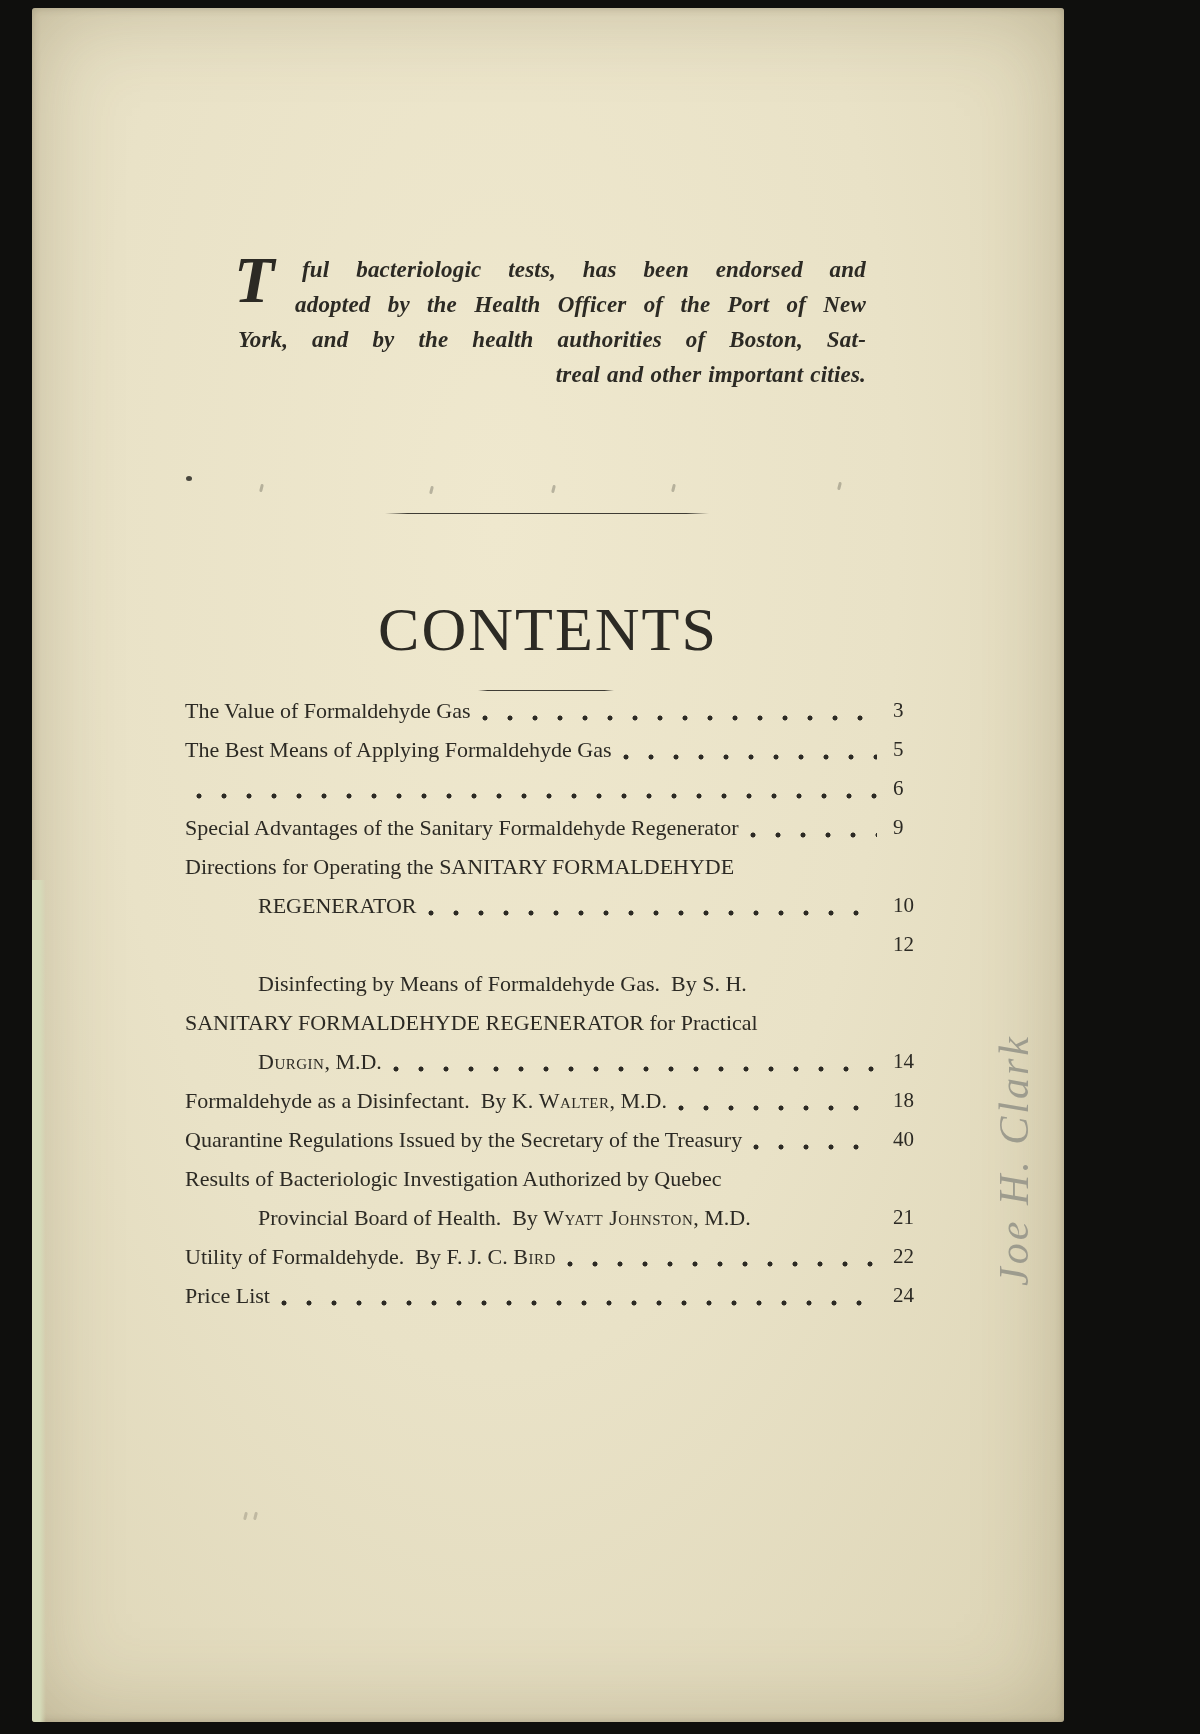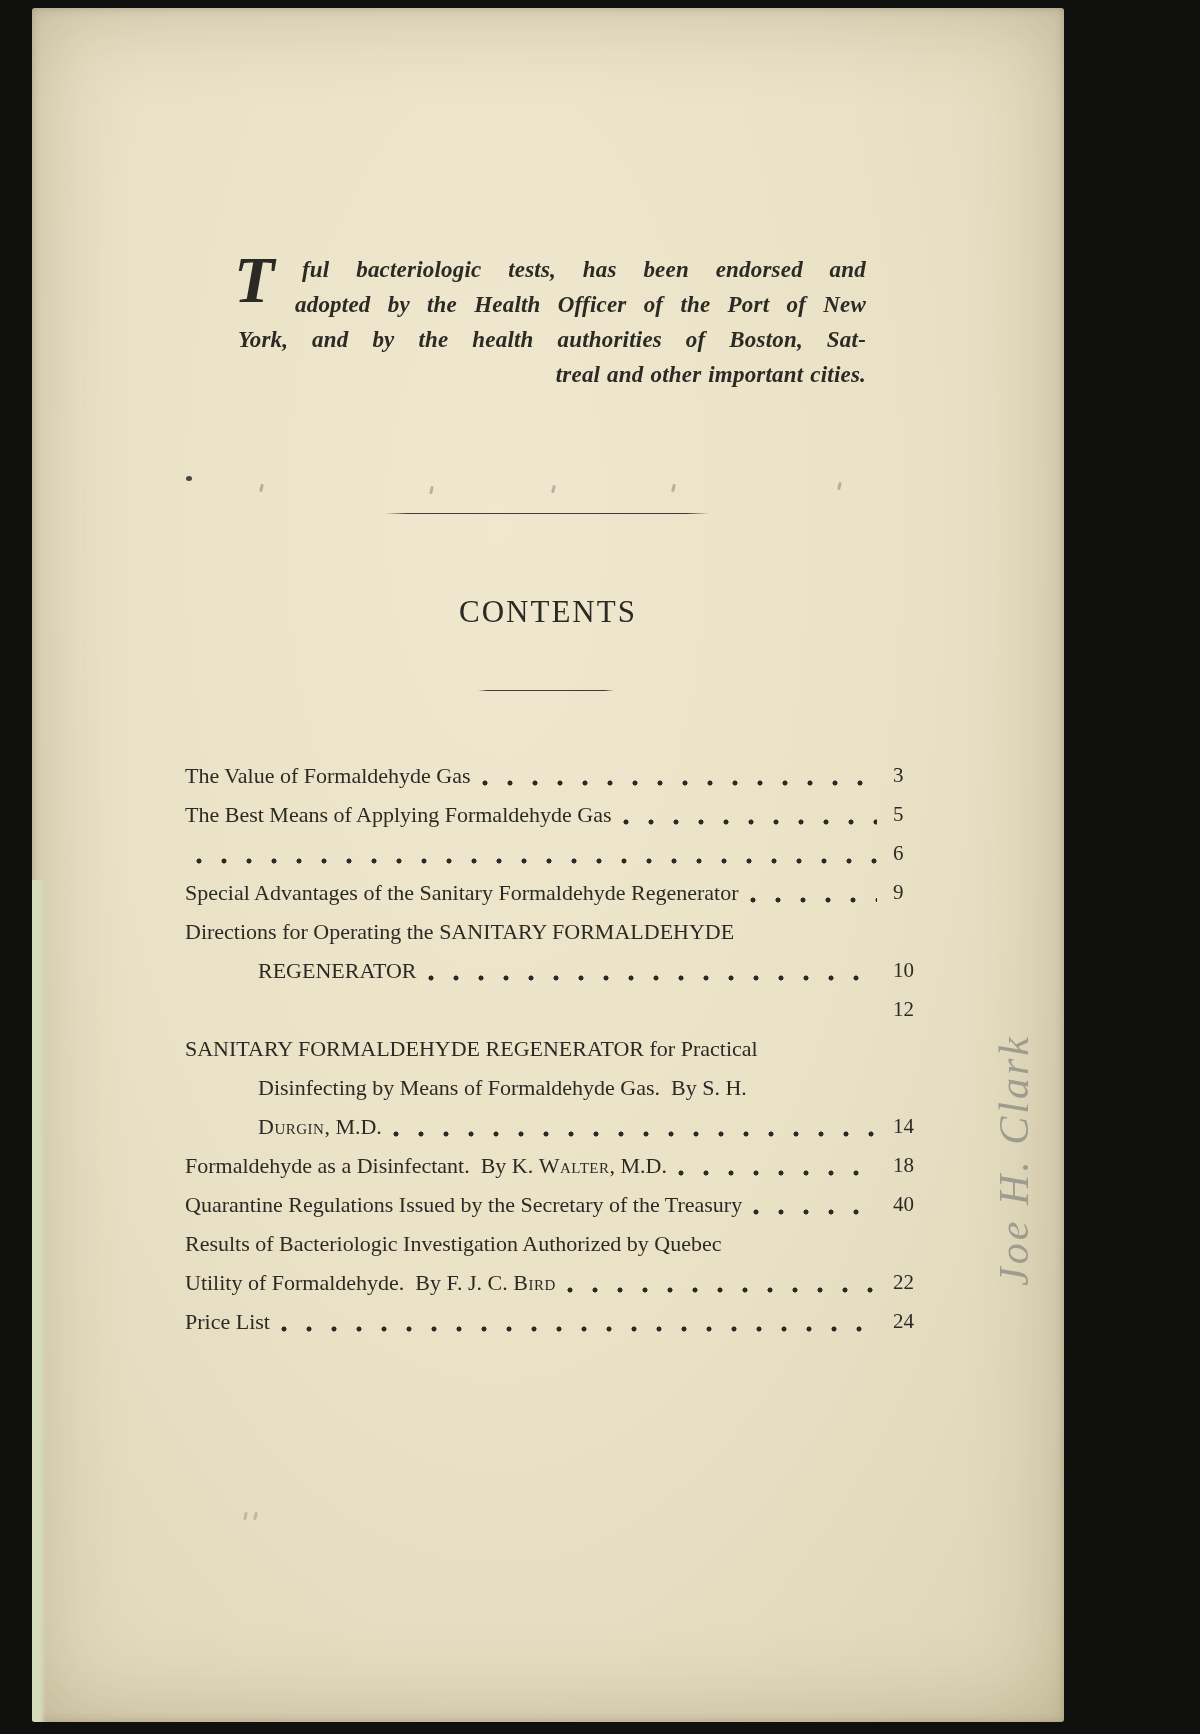--- a/index.html
+++ b/index.html
@@ -62,29 +62,29 @@
   }
   .rule-top   { left: 353px; top: 505px; width: 324px; }
   .rule-small { left: 446px; top: 682px; width: 136px; }
 
   
   .contents-title {
     position: absolute;
     left: 0; top: 586px;
     width: 100%;
     text-align: center;
-    font-size: 31px;
+    font-size: 62px;
     font-weight: normal;
     letter-spacing: 2px;
   }
 
   
   .toc {
     position: absolute;
-    left: 153px; top: 748px;
+    left: 153px; top: 683px;
     width: 750px;
     font-size: 22px;
   }
   .toc-row { display: flex; height: 39px; line-height: 39px; white-space: pre; }
   .toc-row.indent { padding-left: 73px; }
   .toc-text { flex: 0 0 auto; }
   .leader {
     flex: 1 1 auto;
     margin: 0 16px 0 10px;
     background-image: radial-gradient(circle at 4px 27px, var(--ink, #2c2a24) 2.1px, rgba(0,0,0,0) 2.9px);
@@ -159,26 +159,27 @@
   <div class="rule rule-small"></div>
 
   <div class="toc">
       <div class="toc-row"><span class="toc-text"><span>The Value of Formaldehyde Gas</span></span><span class="leader"></span><span class="toc-page">3</span></div>
       <div class="toc-row"><span class="toc-text"><span>The Best Means of Applying Formaldehyde Gas</span></span><span class="leader"></span><span class="toc-page">5</span></div>
       <div class="toc-row"><span class="leader"></span><span class="toc-page">6</span></div>
       <div class="toc-row"><span class="toc-text"><span>Special Advantages of the Sanitary Formaldehyde Regenerator</span></span><span class="leader"></span><span class="toc-page">9</span></div>
       <div class="toc-row"><span class="toc-text"><span>Directions for Operating the SANITARY FORMALDEHYDE</span></span><span class="spacer"></span><span class="toc-page"></span></div>
       <div class="toc-row indent"><span class="toc-text"><span>REGENERATOR</span></span><span class="leader"></span><span class="toc-page">10</span></div>
       <div class="toc-row"><span class="spacer"></span><span class="toc-page">12</span></div>
+      <div class="toc-row indent"><span class="toc-text"><span>Disinfecting by Means of Formaldehyde Gas.  By S. H.</span></span><span class="spacer"></span><span class="toc-page"></span></div>
       <div class="toc-row"><span class="toc-text"><span>SANITARY FORMALDEHYDE REGENERATOR for Practical</span></span><span class="spacer"></span><span class="toc-page"></span></div>
-      <div class="toc-row indent"><span class="toc-text"><span>Disinfecting by Means of Formaldehyde Gas.  By S. H.</span></span><span class="spacer"></span><span class="toc-page"></span></div>
       <div class="toc-row indent"><span class="toc-text"><span class="sc">Durgin</span><span>, M.D.</span></span><span class="leader"></span><span class="toc-page">14</span></div>
       <div class="toc-row"><span class="toc-text"><span>Formaldehyde as a Disinfectant.  By K. </span><span class="sc">Walter</span><span>, M.D.</span></span><span class="leader"></span><span class="toc-page">18</span></div>
       <div class="toc-row"><span class="toc-text"><span>Quarantine Regulations Issued by the Secretary of the Treasury</span></span><span class="leader"></span><span class="toc-page">40</span></div>
       <div class="toc-row"><span class="toc-text"><span>Results of Bacteriologic Investigation Authorized by Quebec</span></span><span class="spacer"></span><span class="toc-page"></span></div>
+      <div class="toc-row indent"><span class="toc-text"><span>Provincial Board of Health.  By </span><span class="sc">Wyatt Johnston</span><span>, M.D.</span></span><span class="spacer"></span><span class="toc-page">21</span></div>
       <div class="toc-row"><span class="toc-text"><span>Utility of Formaldehyde.  By F. J. C. </span><span class="sc">Bird</span></span><span class="leader"></span><span class="toc-page">22</span></div>
       <div class="toc-row"><span class="toc-text"><span>Price List</span></span><span class="leader"></span><span class="toc-page">24</span></div>
     </div>
 
   <div class="handwriting">Joe H. Clark</div>
 
 </div>
 
 <div class="page-edge-green"></div>
 

